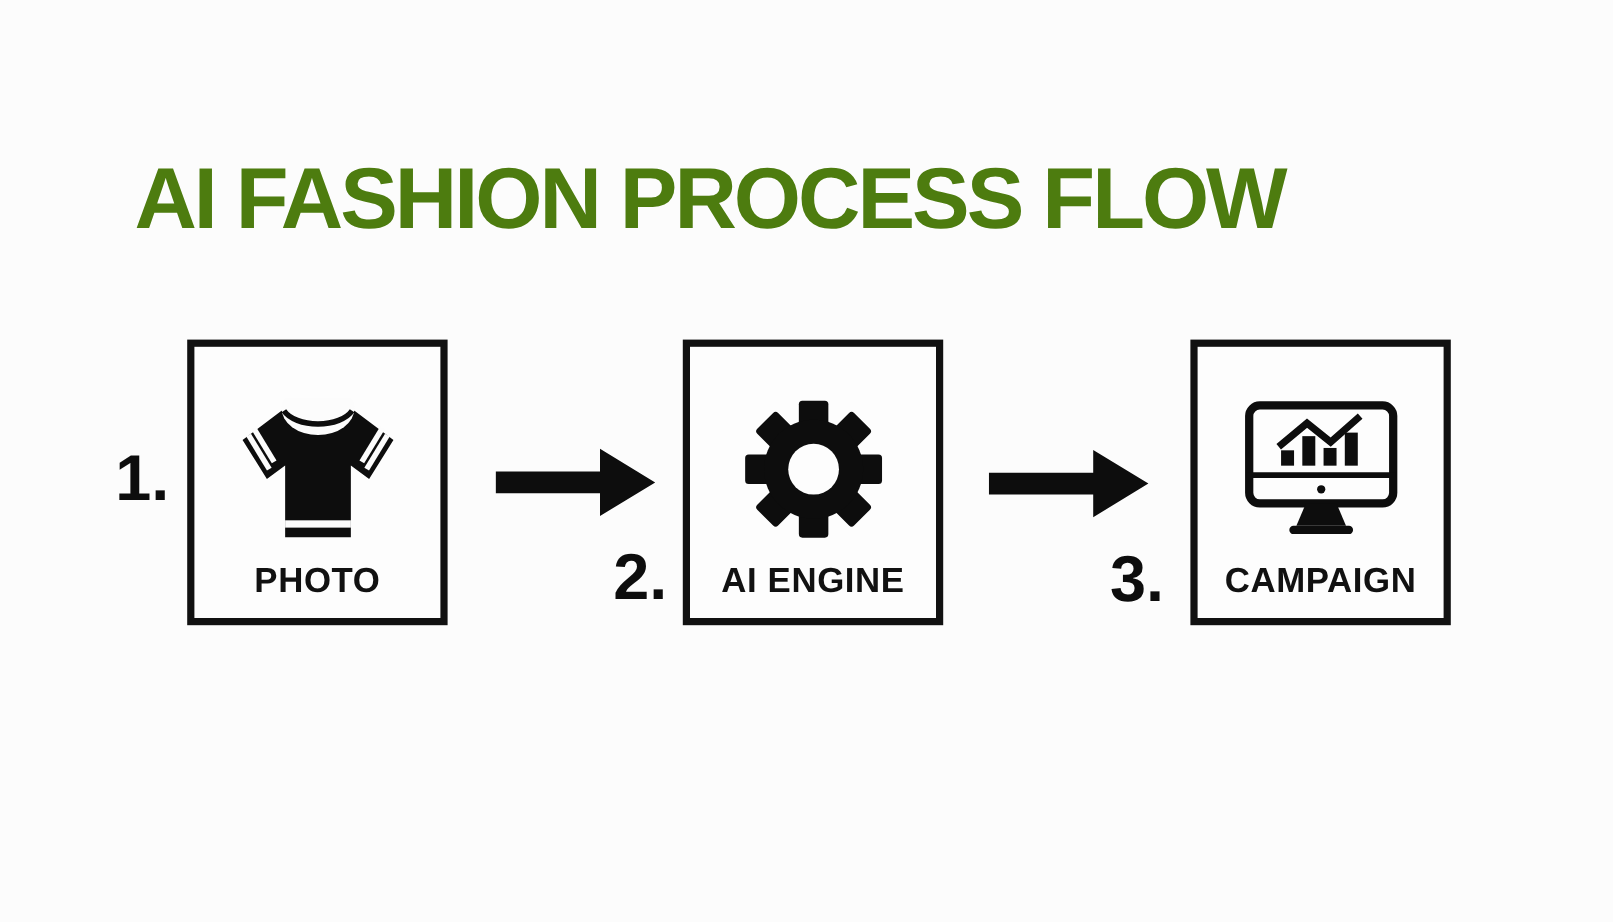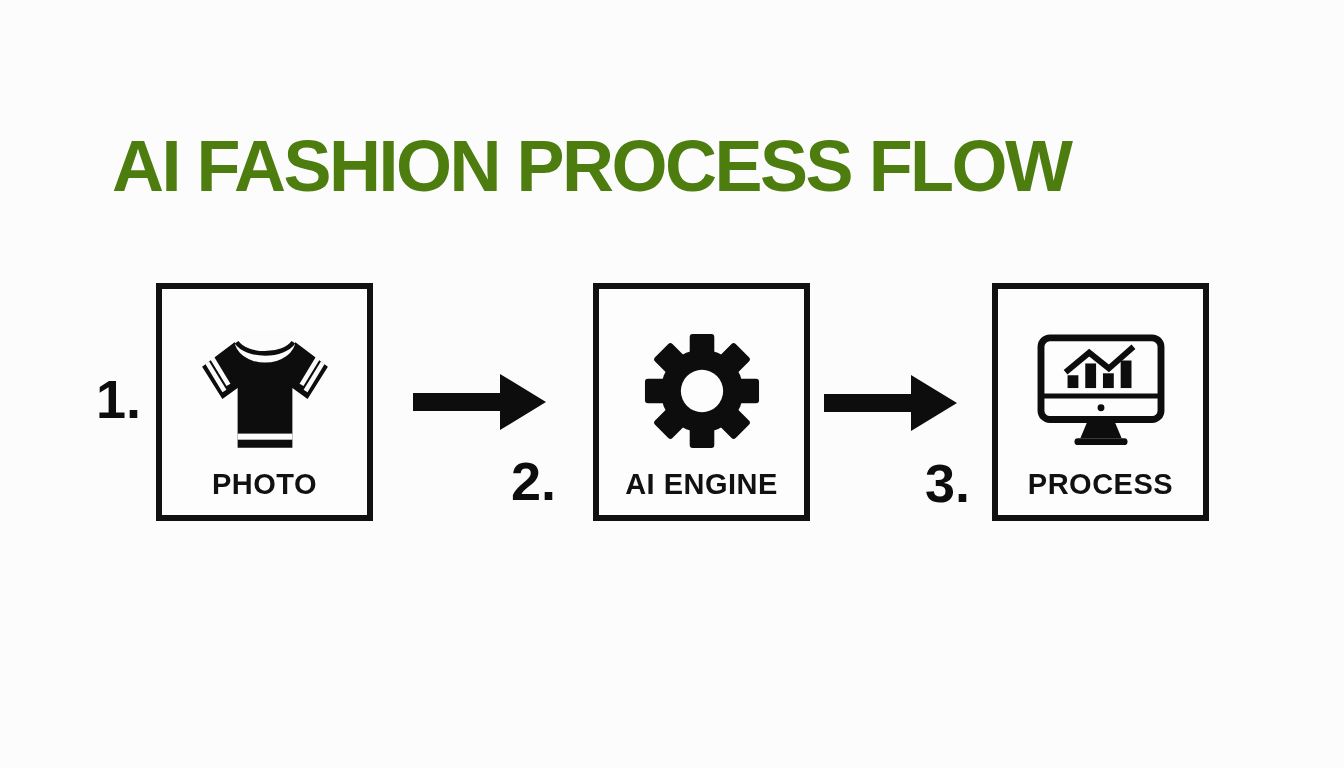--- a/index.html
+++ b/index.html
@@ -16,21 +16,21 @@
     font-size:72px;font-weight:bold;letter-spacing:-2.5px;
     line-height:1;color:#4d7c0f;white-space:nowrap;
   }
   .step-box{
     position:absolute;top:283px;width:217px;height:238px;
     box-sizing:border-box;border:6px solid #111;background:#fdfdfd;
     display:flex;flex-direction:column;align-items:center;
     justify-content:space-between;padding:22px 0 16px 0;
   }
   .box-1{left:156px;}
-  .box-2{left:593px;}
+  .box-2{left:569px;}
   .box-3{left:992px;}
   .icon-wrap{flex:1;display:flex;align-items:center;justify-content:center;}
   .box-label{
     font-size:29px;font-weight:bold;letter-spacing:0.5px;
     line-height:1;color:#111;white-space:nowrap;
   }
   .step-number{
     position:absolute;font-size:54px;font-weight:bold;line-height:1;
     color:#0d0d0d;white-space:nowrap;
   }
@@ -124,16 +124,16 @@
           <rect x="90" y="30" width="11" height="28"></rect>
         </g>
 
         <polyline points="34,42 58,22 78,38 103,16" fill="none" stroke="#0d0d0d" stroke-width="6"></polyline>
 
         <polygon points="57,90 83,90 91,109 49,109" fill="#0d0d0d"></polygon>
 
         <rect x="43" y="109" width="54" height="7" rx="3.5" fill="#0d0d0d"></rect>
       </svg>
     </div>
-    <div class="box-label">PROCESS</div>
+    <div class="box-label">CAMPAIGN</div>
   </div>
 
 </div>
 
 </body></html>

